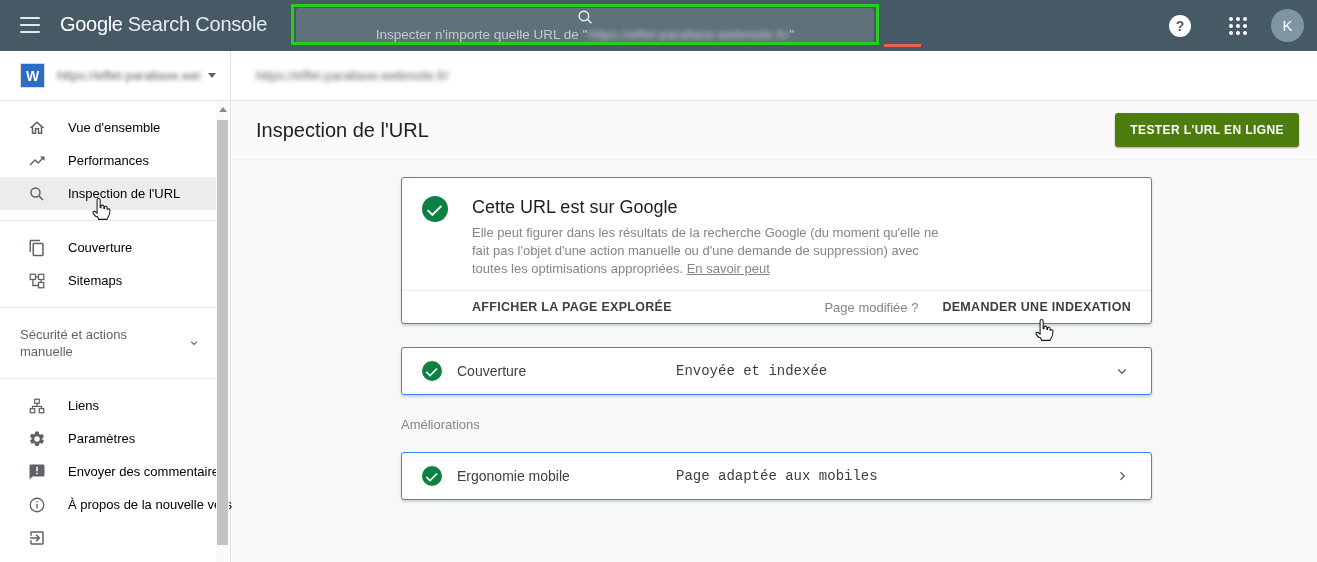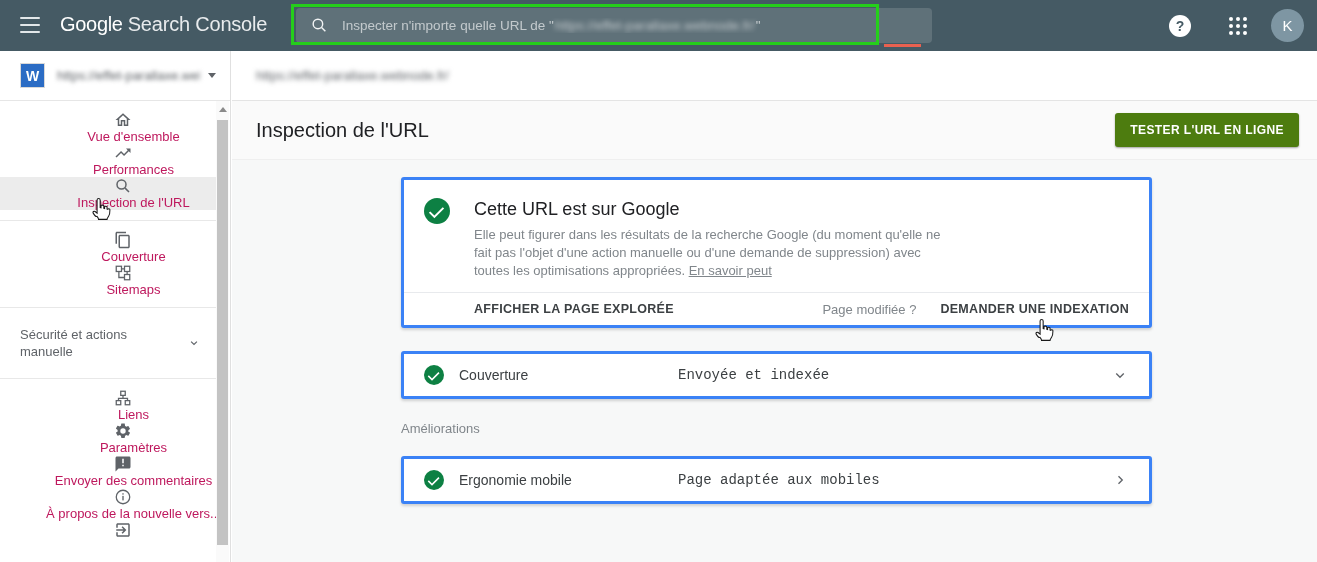--- a/index.html
+++ b/index.html
@@ -7,40 +7,40 @@
   body { font-family:"Liberation Sans", sans-serif; background:#fff; position:relative; }
 
   
   .topbar { position:absolute; left:0; top:0; width:1317px; height:51px; background:#455A64; z-index:5; }
   .hamburger { position:absolute; left:20px; top:17px; width:20px; height:16px; display:flex; flex-direction:column; justify-content:space-between; cursor:pointer; }
   .hamburger span { display:block; height:2px; background:#E3E8EA; border-radius:1px; }
   .logo { position:absolute; left:60px; top:13px; font-size:20px; color:#fff; white-space:nowrap; }
   .logo .g { font-weight:500; letter-spacing:-0.3px; }
   .logo .rest { font-weight:400; color:#E8EBED; margin-left:5px; letter-spacing:-0.2px; }
 
-  .searchbox { position:absolute; left:296px; top:8px; width:636px; height:35px; background:rgba(255,255,255,0.14); border-radius:4px; display:flex; align-items:center; color:rgba(255,255,255,0.62); font-size:13.5px; }
+  .searchbox { position:absolute; left:296px; top:8px; width:578px; height:35px; background:rgba(255,255,255,0.14); border-radius:4px; display:flex; align-items:center; color:rgba(255,255,255,0.62); font-size:13.5px;flex-direction:column; }
   .searchbox .mag { margin:0 13px 0 14px; flex:0 0 auto; display:flex; }
   .searchbox .ph { white-space:nowrap; overflow:hidden; }
   .searchbox .blur-url { filter:blur(2.5px); margin:0 1px; }
 
   .topbar-right { position:absolute; right:0; top:0; height:51px; display:flex; align-items:center; }
   .help-circle { width:22px; height:22px; border-radius:50%; background:#fff; color:#455A64; font-size:14px; font-weight:bold; display:flex; align-items:center; justify-content:center; margin-right:38px; cursor:pointer; }
   .apps-grid { display:grid; grid-template-columns:repeat(3, 4px); grid-gap:3px; margin-right:24px; cursor:pointer; }
   .apps-grid i { width:4px; height:4px; border-radius:50%; background:#fff; }
   .avatar { width:33px; height:33px; border-radius:50%; background:#7E96A3; color:#fff; font-size:15px; display:flex; align-items:center; justify-content:center; margin-right:13px; cursor:pointer; }
 
   
   .sidebar { position:absolute; left:0; top:51px; width:231px; bottom:0; background:#fff; border-right:1px solid #E0E0E0; }
   .property { height:50px; border-bottom:1px solid #E6E6E6; display:flex; align-items:center; padding:0 14px 0 20px; cursor:pointer; }
   .favicon { width:25px; height:25px; background:#2B6CC4; border:1px solid #D9D9D9; color:#fff; font-size:14px; font-weight:bold; display:flex; align-items:center; justify-content:center; flex:0 0 auto; }
   .property-url { margin-left:12px; font-size:13px; color:#5F6368; filter:blur(2px); white-space:nowrap; overflow:hidden; flex:1; }
   .caret-down { width:0; height:0; border-left:4.5px solid transparent; border-right:4.5px solid transparent; border-top:5px solid #5F6368; margin-left:8px; flex:0 0 auto; }
 
   .nav { position:absolute; left:0; top:50px; width:217px; bottom:0; padding-top:10px; }
-  .nav-item { height:33px; display:flex; align-items:center; padding-left:28px; font-size:13px; color:#be185d; cursor:pointer;flex-direction:column; }
+  .nav-item { height:33px; display:flex; align-items:center; padding-left:28px; font-size:13px; color:#000000; cursor:pointer; }
   .nav-item.selected { background:#ECECEC; }
   .nav-item .ic { width:18px; height:18px; display:flex; flex:0 0 auto; }
   .nav-item .lbl { margin-left:22px; white-space:nowrap; }
   .nav-div { height:1px; background:#E8E8E8; margin:10px 0; }
   .section-head { display:flex; align-items:center; padding:8px 16px 8px 20px; font-size:13px; color:#5F6368; cursor:pointer; }
   .section-head .slbl { line-height:17px; max-width:150px; }
   .section-head .chev { margin-left:auto; display:flex; }
 
   .scrollbar { position:absolute; right:1px; top:50px; bottom:0; width:13px; background:#FAFAFA; }
   .scroll-up { height:16px; display:flex; align-items:center; justify-content:center; }
@@ -49,21 +49,21 @@
 
   
   .main { position:absolute; left:232px; top:51px; right:0; bottom:0; background:#F7F8F8; }
   .breadcrumb-bar { height:50px; background:#fff; border-bottom:1px solid #E4E4E4; display:flex; align-items:center; padding-left:24px; }
   .breadcrumb { font-size:13px; color:#5F6368; filter:blur(2.5px); }
   .page-head { height:59px; background:#FAFAFA; border-bottom:1px solid #EFEFEF; display:flex; align-items:center; padding:0 18px 0 24px; }
   .page-title { font-size:20px; color:#202124; }
   .test-btn { margin-left:auto; background:#4d7c0f; color:#fff; font-size:12px; font-weight:bold; letter-spacing:0.4px; padding:10px 15px; border-radius:3px; border:none; box-shadow:0 1px 2px rgba(0,0,0,0.35); cursor:pointer; font-family:"Liberation Sans",sans-serif; }
 
   .cards { width:751px; margin-left:169px; padding-top:17px; }
-  .card { background:#fff; border:3px solid #3b82f6; border-radius:3px; box-shadow:0 2px 3px rgba(0,0,0,0.16); }
+  .card { background:#fff; border:1px solid #3b82f6; border-radius:3px; box-shadow:0 2px 3px rgba(0,0,0,0.16); }
   .card-body { display:flex; padding:18px 20px 12px 20px; }
   .check-big { width:26px; height:26px; flex:0 0 auto; }
   .check-sm  { width:20px; height:20px; flex:0 0 auto; display:flex; }
   .card1-text { margin-left:24px; }
   .card-title { font-size:18px; font-weight:400; color:#202124; line-height:22px; }
   .card-desc { margin-top:6px; font-size:13px; line-height:18px; color:#80868B; max-width:472px; }
   .learn-more { color:#80868B; text-decoration:underline; cursor:pointer; }
   .card-footer { border-top:1px solid #E8EAED; height:33px; display:flex; align-items:center; padding:0 20px 0 70px; }
   .action-link { font-size:12.5px; font-weight:bold; letter-spacing:0.3px; color:#3C4043; cursor:pointer; white-space:nowrap; }
   .footer-right { margin-left:auto; display:flex; align-items:center; }

